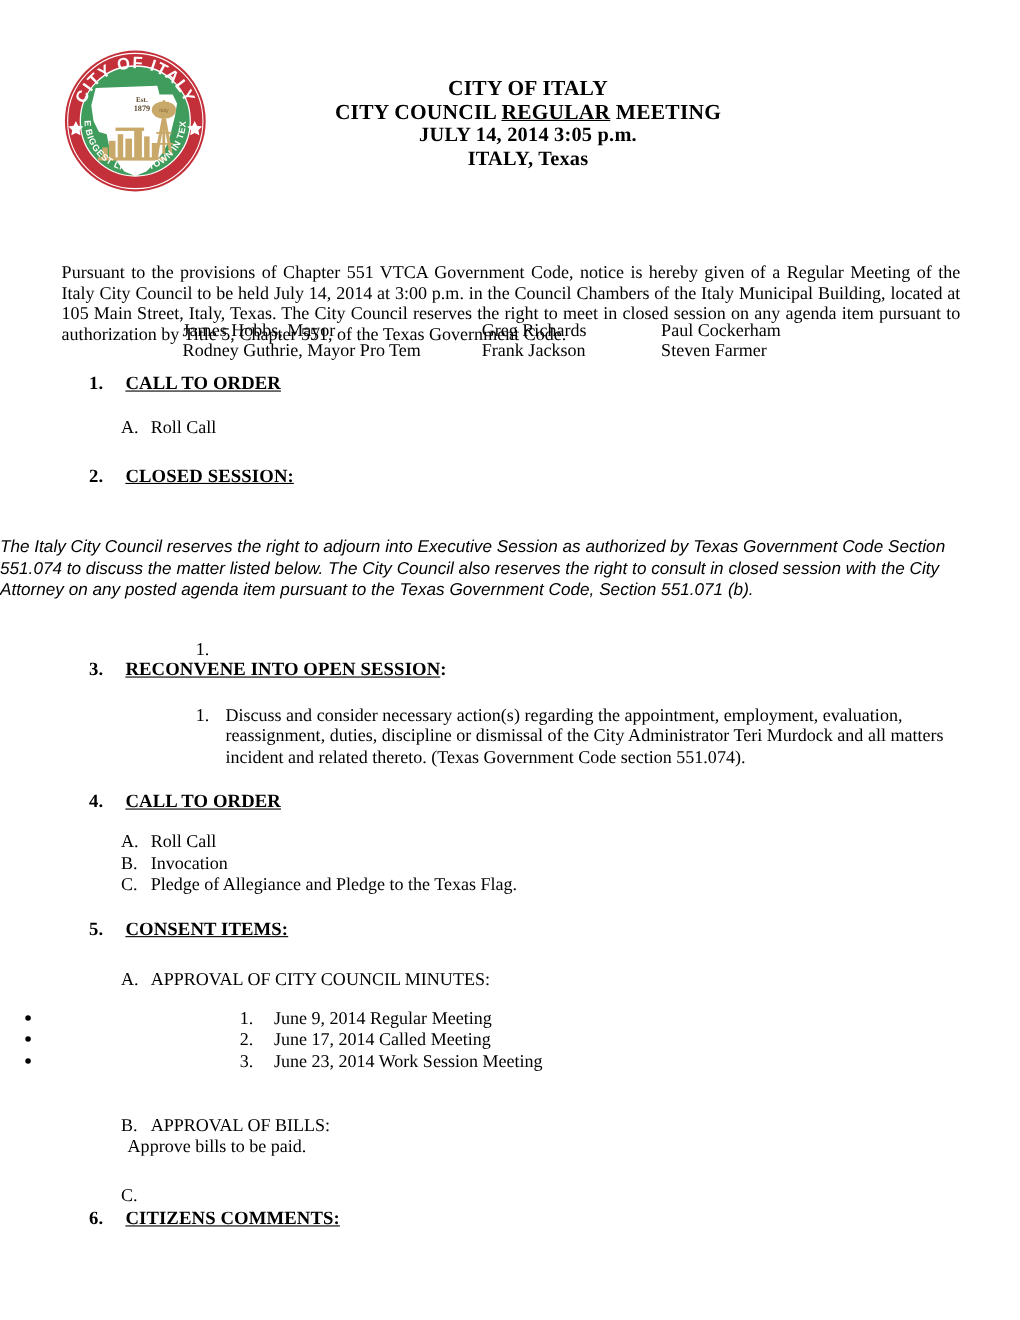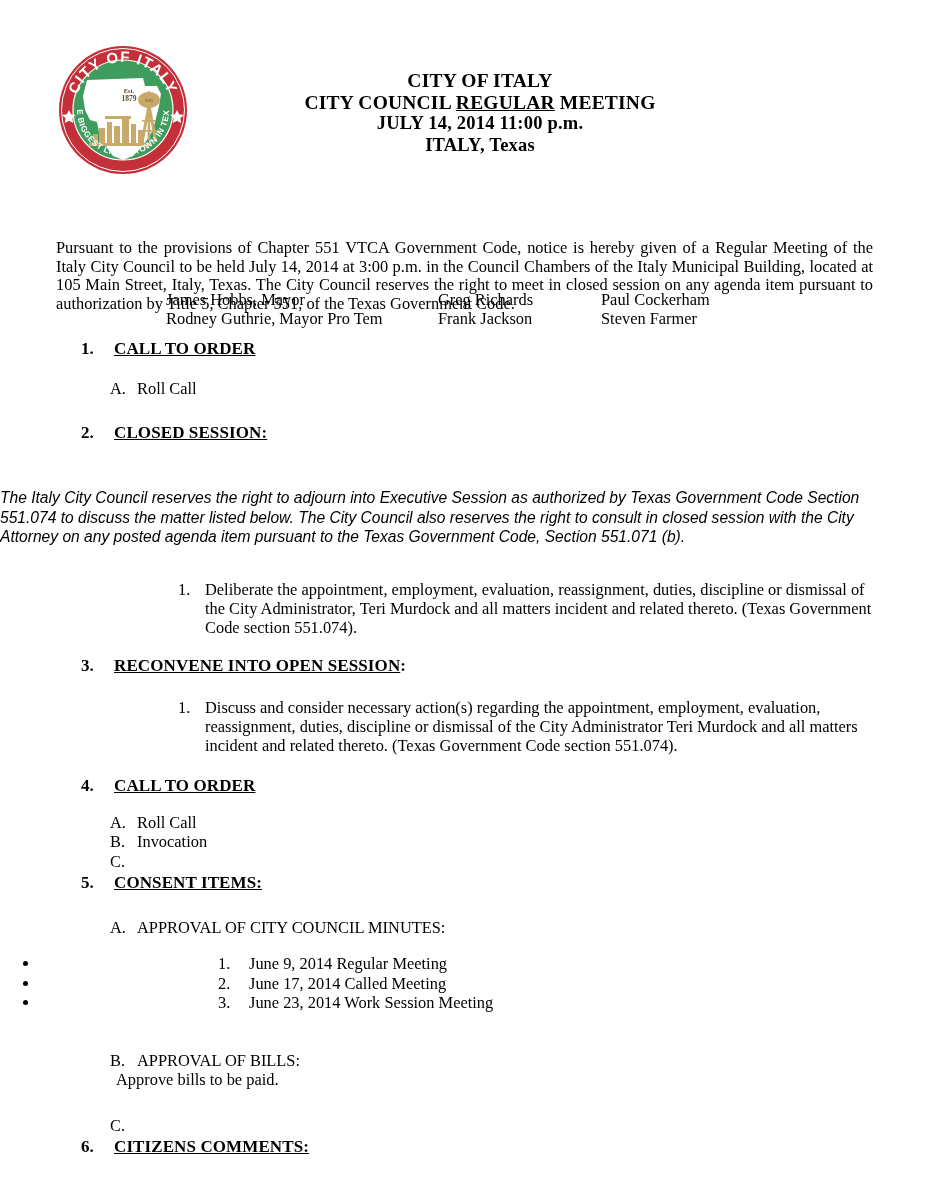--- a/index.html
+++ b/index.html
@@ -249,21 +249,21 @@
       </text>
       <text font-family="'Liberation Sans', sans-serif" font-size="8.2" font-weight="bold" fill="#ffffff" letter-spacing="0.5">
         <textPath href="#arcBot" startOffset="50%" text-anchor="middle">THE BIGGEST LITTLE TOWN IN TEXAS</textPath>
       </text>
     </svg>
   </div>
 
   <div class="doc-header">
     <span class="line">CITY OF ITALY</span>
     <span class="line"><span>CITY COUNCIL </span><span class="u">REGULAR</span><span> MEETING</span></span>
-    <span class="line hdr-small">JULY 14, 2014    11:00 p.m.</span>
+    <span class="line hdr-small">JULY 14, 2014    3:05 p.m.</span>
     <span class="line hdr-small">ITALY, Texas</span>
   </div>
 
   <p class="intro">Pursuant to the provisions of Chapter 551 VTCA Government Code, notice is hereby given of a Regular Meeting of the Italy City Council to be held July 14, 2014 at 3:00 p.m. in the Council Chambers of the Italy Municipal Building, located at 105 Main Street, Italy, Texas.  The City Council reserves the right to meet in closed session on any agenda item pursuant to authorization by Title 5, Chapter 551, of the Texas Government Code.</p>
 
   <div class="council">
     <div class="council-row">
       <span class="c-col1">James Hobbs, Mayor</span>
       <span class="c-col2">Greg Richards</span>
       <span class="c-col3">Paul Cockerham</span>
@@ -297,21 +297,20 @@
       <div class="sec-head">
         <span class="num">2.</span>
         <span class="title">CLOSED SESSION:</span>
       </div>
       <div class="sp-30"></div>
       <p class="italic-block">The Italy City Council reserves the right to adjourn into Executive Session as authorized by Texas Government Code Section 551.074 to discuss the matter listed below.  The City Council also reserves the right to consult in closed session with the City Attorney on any posted agenda item pursuant to the Texas Government Code, Section 551.071 (b).</p>
       <div class="sp-17"></div>
       <ul class="num-list">
         <li class="num-item">
           <span class="lbl">1.</span>
-          <span>Deliberate the appointment, employment, evaluation, reassignment, duties, discipline or dismissal of the City Administrator, Teri Murdock and all matters incident and related thereto.  (Texas Government Code section 551.074).</span>
         </li>
       </ul>
     </div>
 
     <div class="sp-20"></div>
 
     <div class="section">
       <div class="sec-head">
         <span class="num">3.</span>
         <span class="title no-u"><span class="u-part">RECONVENE INTO OPEN SESSION</span><span class="plain-part">:</span></span>
@@ -337,20 +336,21 @@
         <li class="alpha-item">
           <span class="lbl">A.</span>
           <span>Roll Call</span>
         </li>
         <li class="alpha-item">
           <span class="lbl">B.</span>
           <span>Invocation</span>
         </li>
         <li class="alpha-item">
           <span class="lbl">C.</span>
+          <span>Pledge of Allegiance and Pledge to the Texas Flag.</span>
         </li>
       </ul>
     </div>
 
     <div class="sp-22"></div>
 
     <div class="section">
       <div class="sec-head">
         <span class="num">5.</span>
         <span class="title">CONSENT ITEMS:</span>

